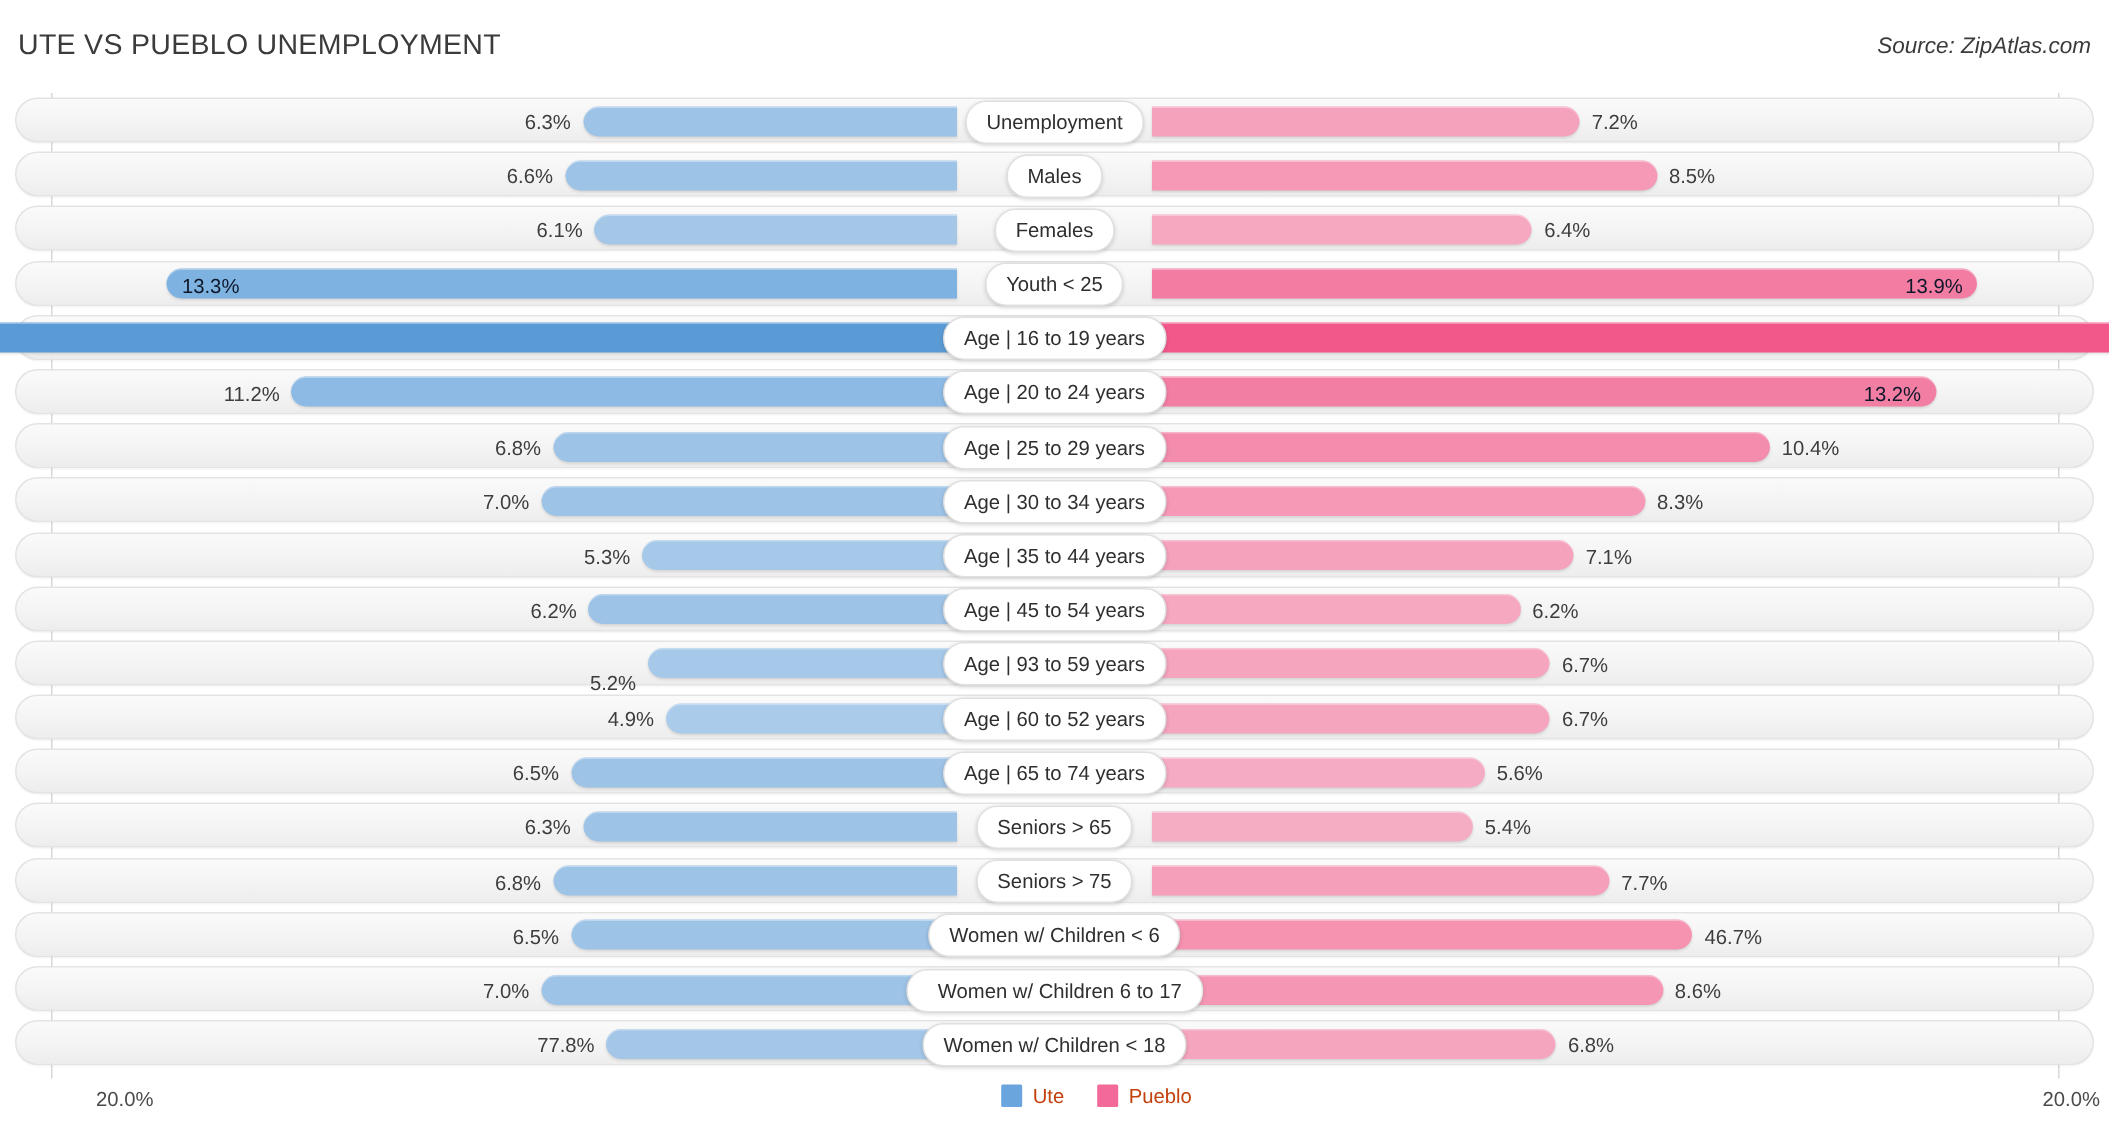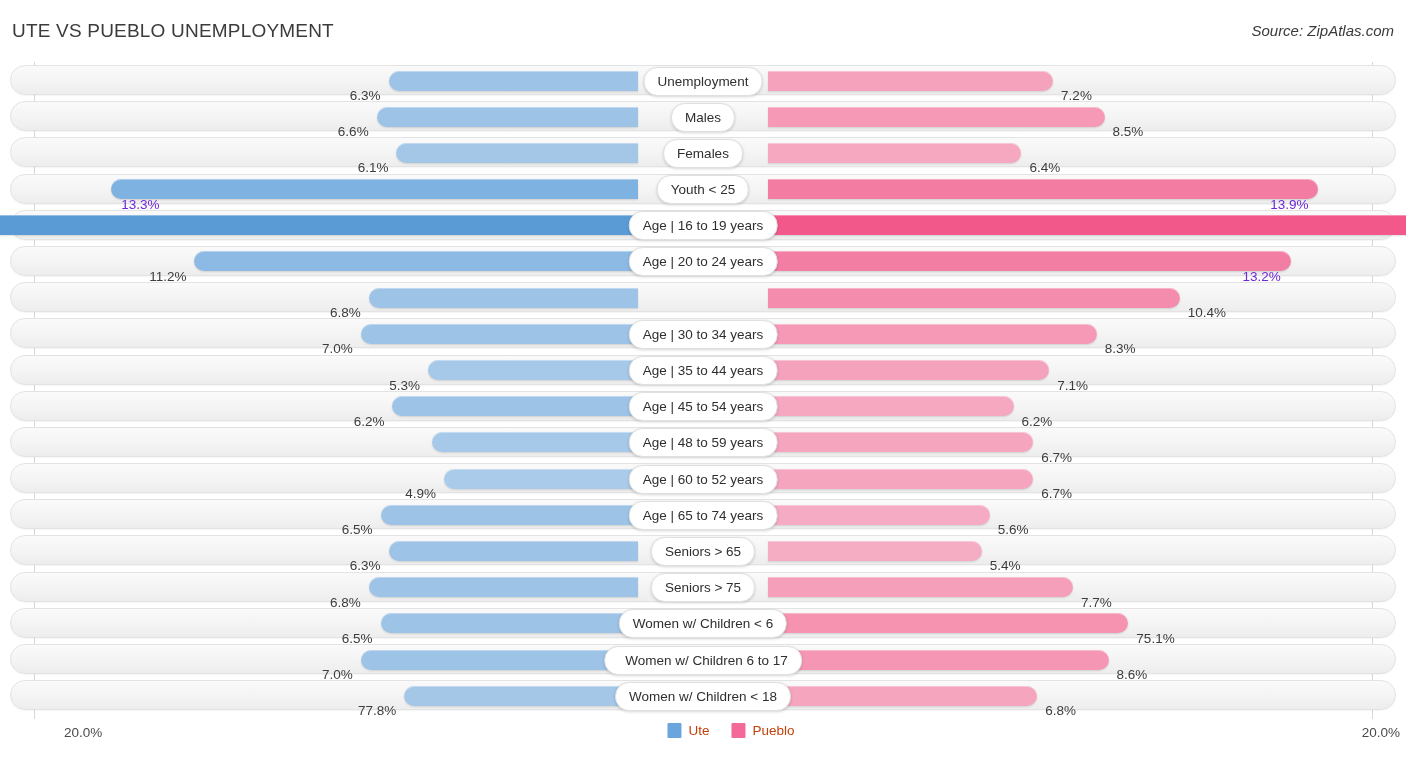--- a/index.html
+++ b/index.html
@@ -95,29 +95,29 @@
                 0 1px 2px rgba(0,0,0,.13);
   }
   .bar-right {
     border-radius: 0 10px 10px 0;
     box-shadow: inset 0 1px 0 rgba(255,255,255,.35),
                 0 1px 2px rgba(0,0,0,.13);
   }
 
   .val {
     position: absolute;
-    top: 24px;
+    top: 10px;
     font-size: 13.5px;
     color: #3d3d3d;
     white-space: nowrap;
     line-height: 20px;
   }
   .val-left  { text-align: right; }
   .val-right { text-align: left; }
-  .val.inside { color: #6d28d9; }
+  .val.inside { color: #0f172a; }
 
   .cat {
     position: absolute;
     top: 4.5px;
     height: 27px;
     line-height: 27px;
     transform: translateX(-50%);
     background: #ffffff;
     border: 1px solid #e0e0e0;
     border-radius: 14px;
@@ -233,20 +233,21 @@
         <div class="bar bar-right" style="left: 768px; width: 522.72px; background: rgb(243, 126, 164);"></div>
         <div class="val val-right inside" style="left: 1280.72px; transform: translateX(-100%);">13.2%</div>
         <div class="cat" style="left: 703px;">Age | 20 to 24 years</div>
       </div>
       <div class="row">
         <div class="track"></div>
         <div class="bar bar-left" style="left: 368.72px; width: 269.28px; background: rgb(157, 195, 230);"></div>
         <div class="val val-left" style="right: 1045.28px;">6.8%</div>
         <div class="bar bar-right" style="left: 768px; width: 411.84px; background: rgb(244, 140, 173);"></div>
         <div class="val val-right" style="left: 1187.84px;">10.4%</div>
+        <div class="cat" style="left: 703px;">Age | 25 to 29 years</div>
       </div>
       <div class="row">
         <div class="track"></div>
         <div class="bar bar-left" style="left: 360.8px; width: 277.2px; background: rgb(157, 195, 230);"></div>
         <div class="val val-left" style="right: 1053.2px;">7.0%</div>
         <div class="bar bar-right" style="left: 768px; width: 328.68px; background: rgb(245, 153, 182);"></div>
         <div class="val val-right" style="left: 1104.68px;">8.3%</div>
         <div class="cat" style="left: 703px;">Age | 30 to 34 years</div>
       </div>
       <div class="row">
@@ -264,21 +265,21 @@
         <div class="bar bar-right" style="left: 768px; width: 245.52px; background: rgb(245, 168, 192);"></div>
         <div class="val val-right" style="left: 1021.52px;">6.2%</div>
         <div class="cat" style="left: 703px;">Age | 45 to 54 years</div>
       </div>
       <div class="row">
         <div class="track"></div>
         <div class="bar bar-left" style="left: 432.08px; width: 205.92px; background: rgb(166, 201, 233);"></div>
         <div class="val val-left" style="right: 981.92px; margin-top: 12px;">5.2%</div>
         <div class="bar bar-right" style="left: 768px; width: 265.32px; background: rgb(245, 165, 190);"></div>
         <div class="val val-right" style="left: 1041.32px;">6.7%</div>
-        <div class="cat" style="left: 703px;">Age | 48 to 59 years</div>
+        <div class="cat" style="left: 703px;">Age | 93 to 59 years</div>
       </div>
       <div class="row">
         <div class="track"></div>
         <div class="bar bar-left" style="left: 443.96px; width: 194.04px; background: rgb(170, 203, 234);"></div>
         <div class="val val-left" style="right: 970.04px;">4.9%</div>
         <div class="bar bar-right" style="left: 768px; width: 265.32px; background: rgb(245, 165, 190);"></div>
         <div class="val val-right" style="left: 1041.32px;">6.7%</div>
         <div class="cat" style="left: 703px;">Age | 60 to 52 years</div>
       </div>
       <div class="row">
@@ -303,21 +304,21 @@
         <div class="val val-left" style="right: 1045.28px;">6.8%</div>
         <div class="bar bar-right" style="left: 768px; width: 304.92px; background: rgb(245, 159, 186);"></div>
         <div class="val val-right" style="left: 1080.92px;">7.7%</div>
         <div class="cat" style="left: 703px;">Seniors &gt; 75</div>
       </div>
       <div class="row">
         <div class="track"></div>
         <div class="bar bar-left" style="left: 380.6px; width: 257.4px; background: rgb(157, 195, 230);"></div>
         <div class="val val-left" style="right: 1033.4px;">6.5%</div>
         <div class="bar bar-right" style="left: 768px; width: 360.36px; background: rgb(245, 147, 177);"></div>
-        <div class="val val-right" style="left: 1136.36px;">75.1%</div>
+        <div class="val val-right" style="left: 1136.36px;">46.7%</div>
         <div class="cat" style="left: 703px;">Women w/ Children &lt; 6</div>
       </div>
       <div class="row">
         <div class="track"></div>
         <div class="bar bar-left" style="left: 360.8px; width: 277.2px; background: rgb(157, 195, 230);"></div>
         <div class="val val-left" style="right: 1053.2px;">7.0%</div>
         <div class="bar bar-right" style="left: 768px; width: 340.56px; background: rgb(245, 151, 180);"></div>
         <div class="val val-right" style="left: 1116.56px;">8.6%</div>
         <div class="cat" style="left: 703px; padding-left: 20px;">Women w/ Children 6 to 17</div>
       </div>

